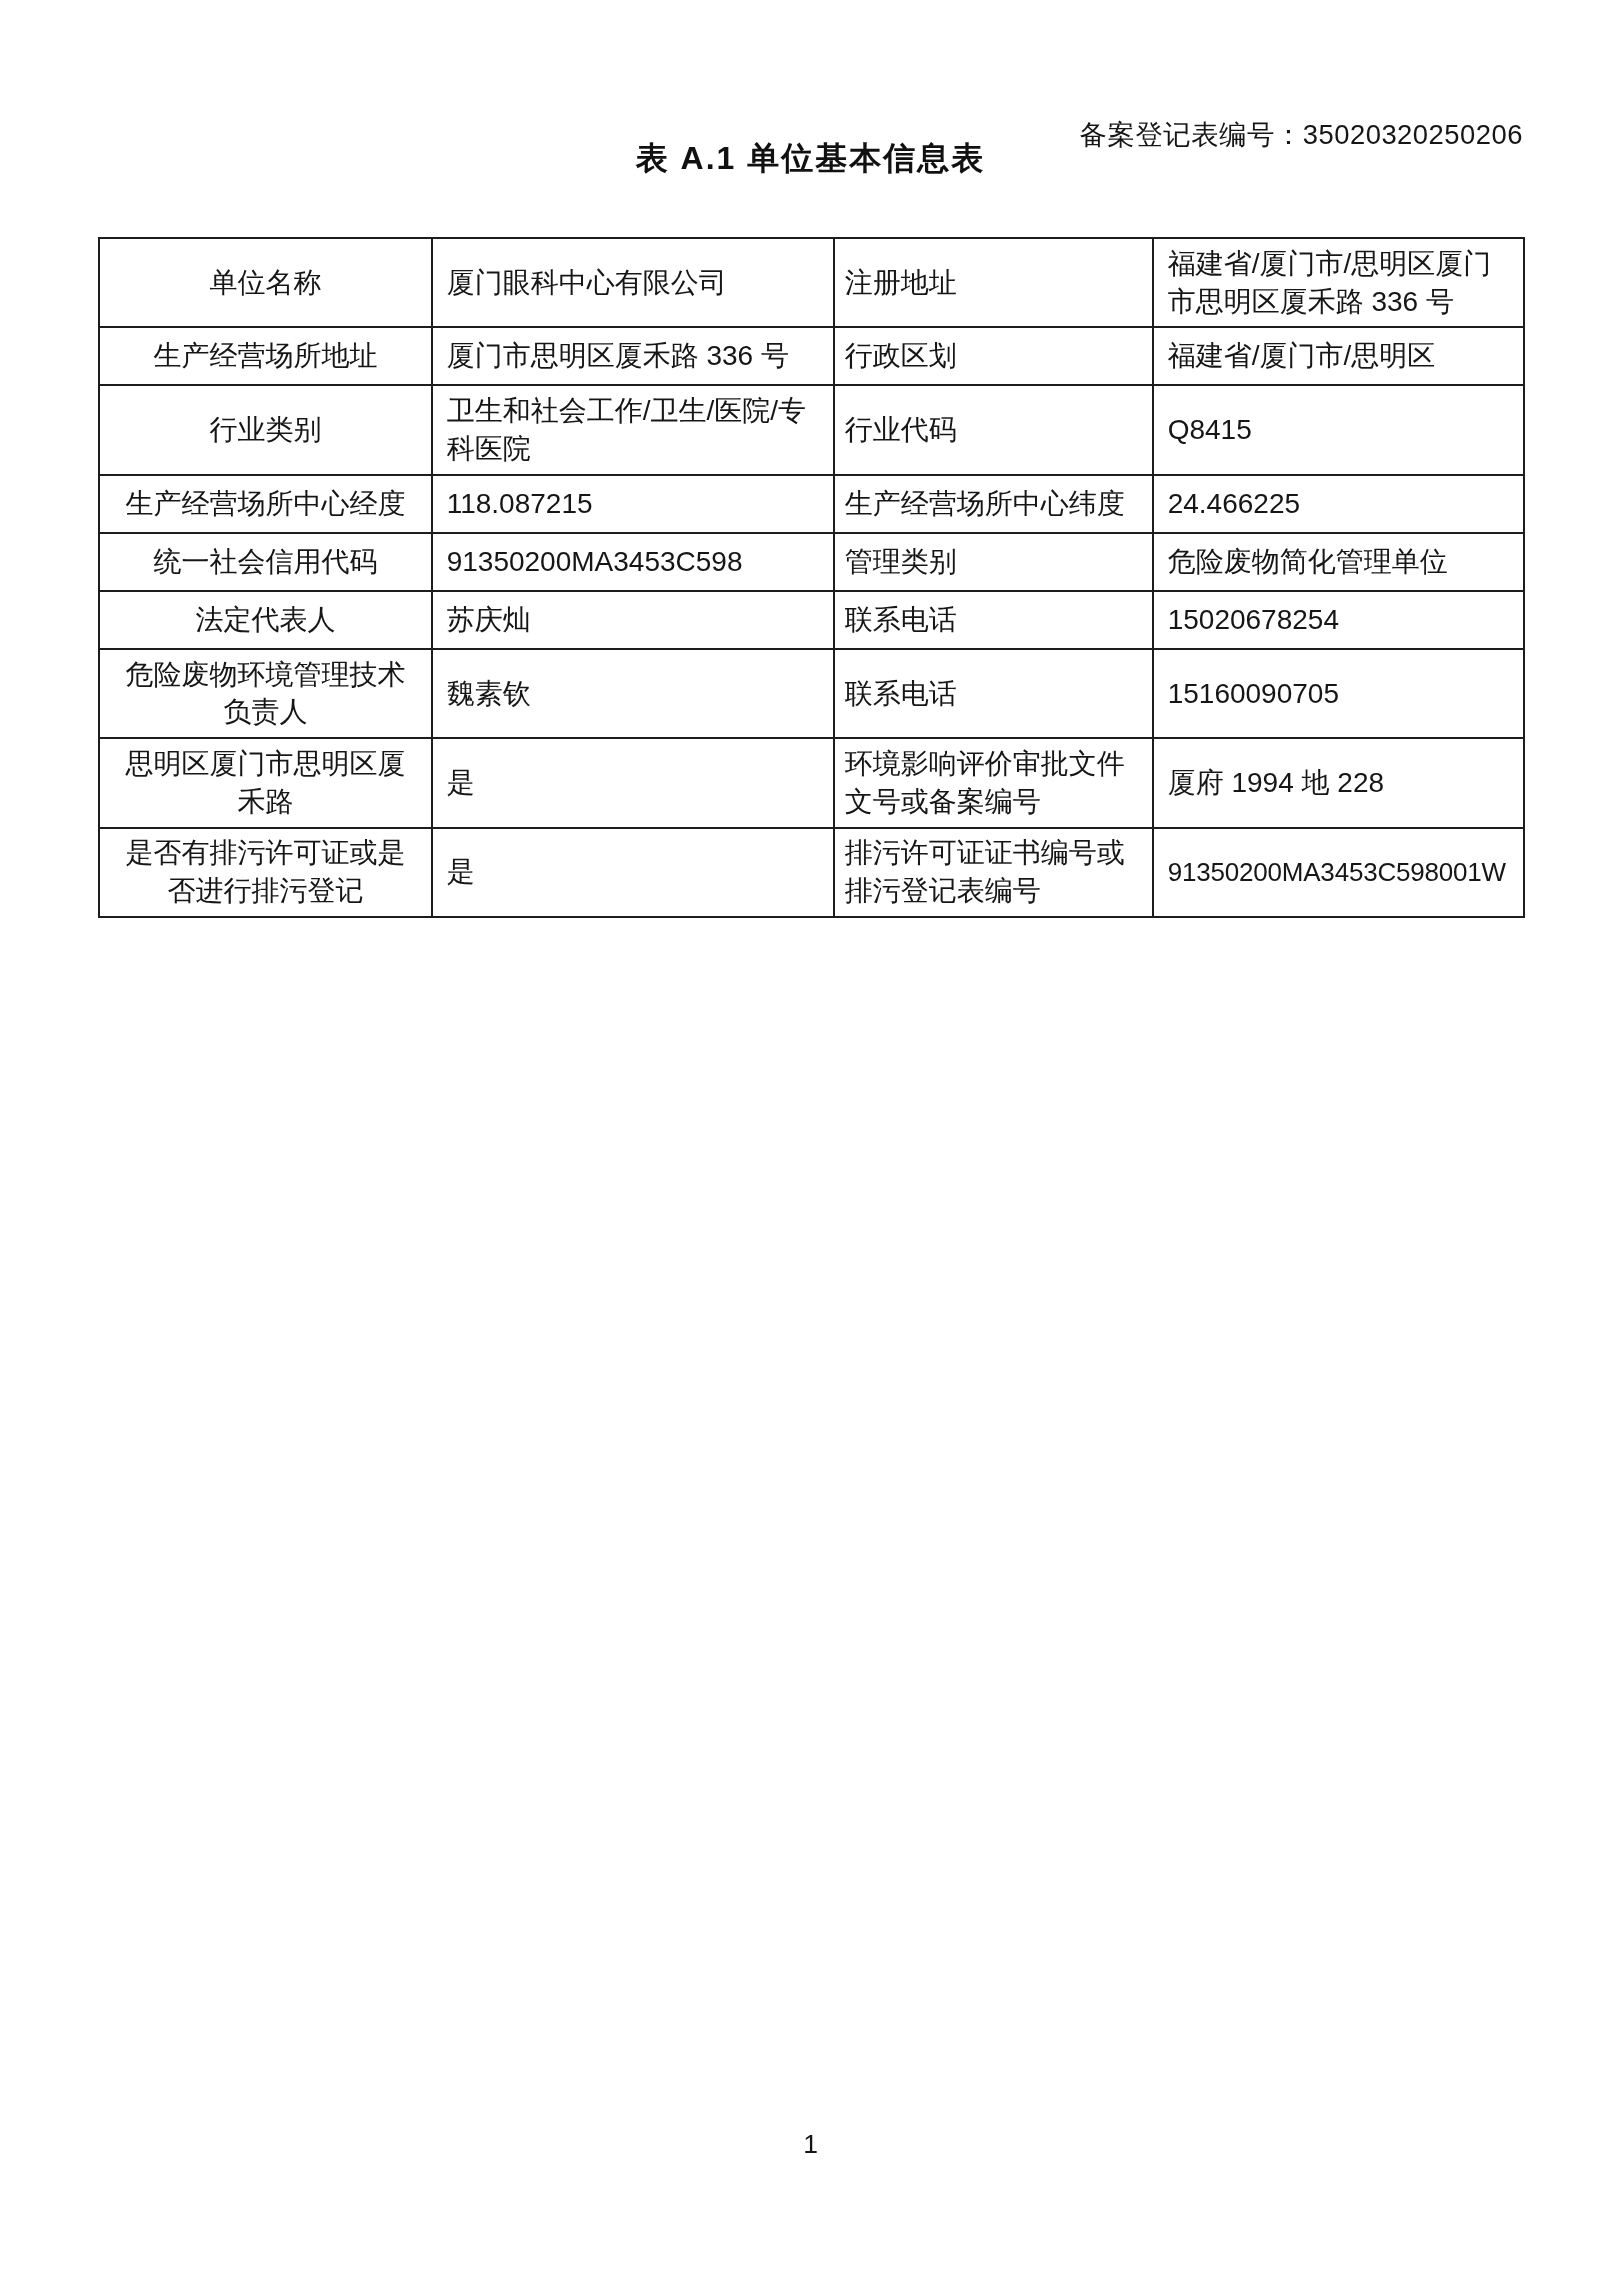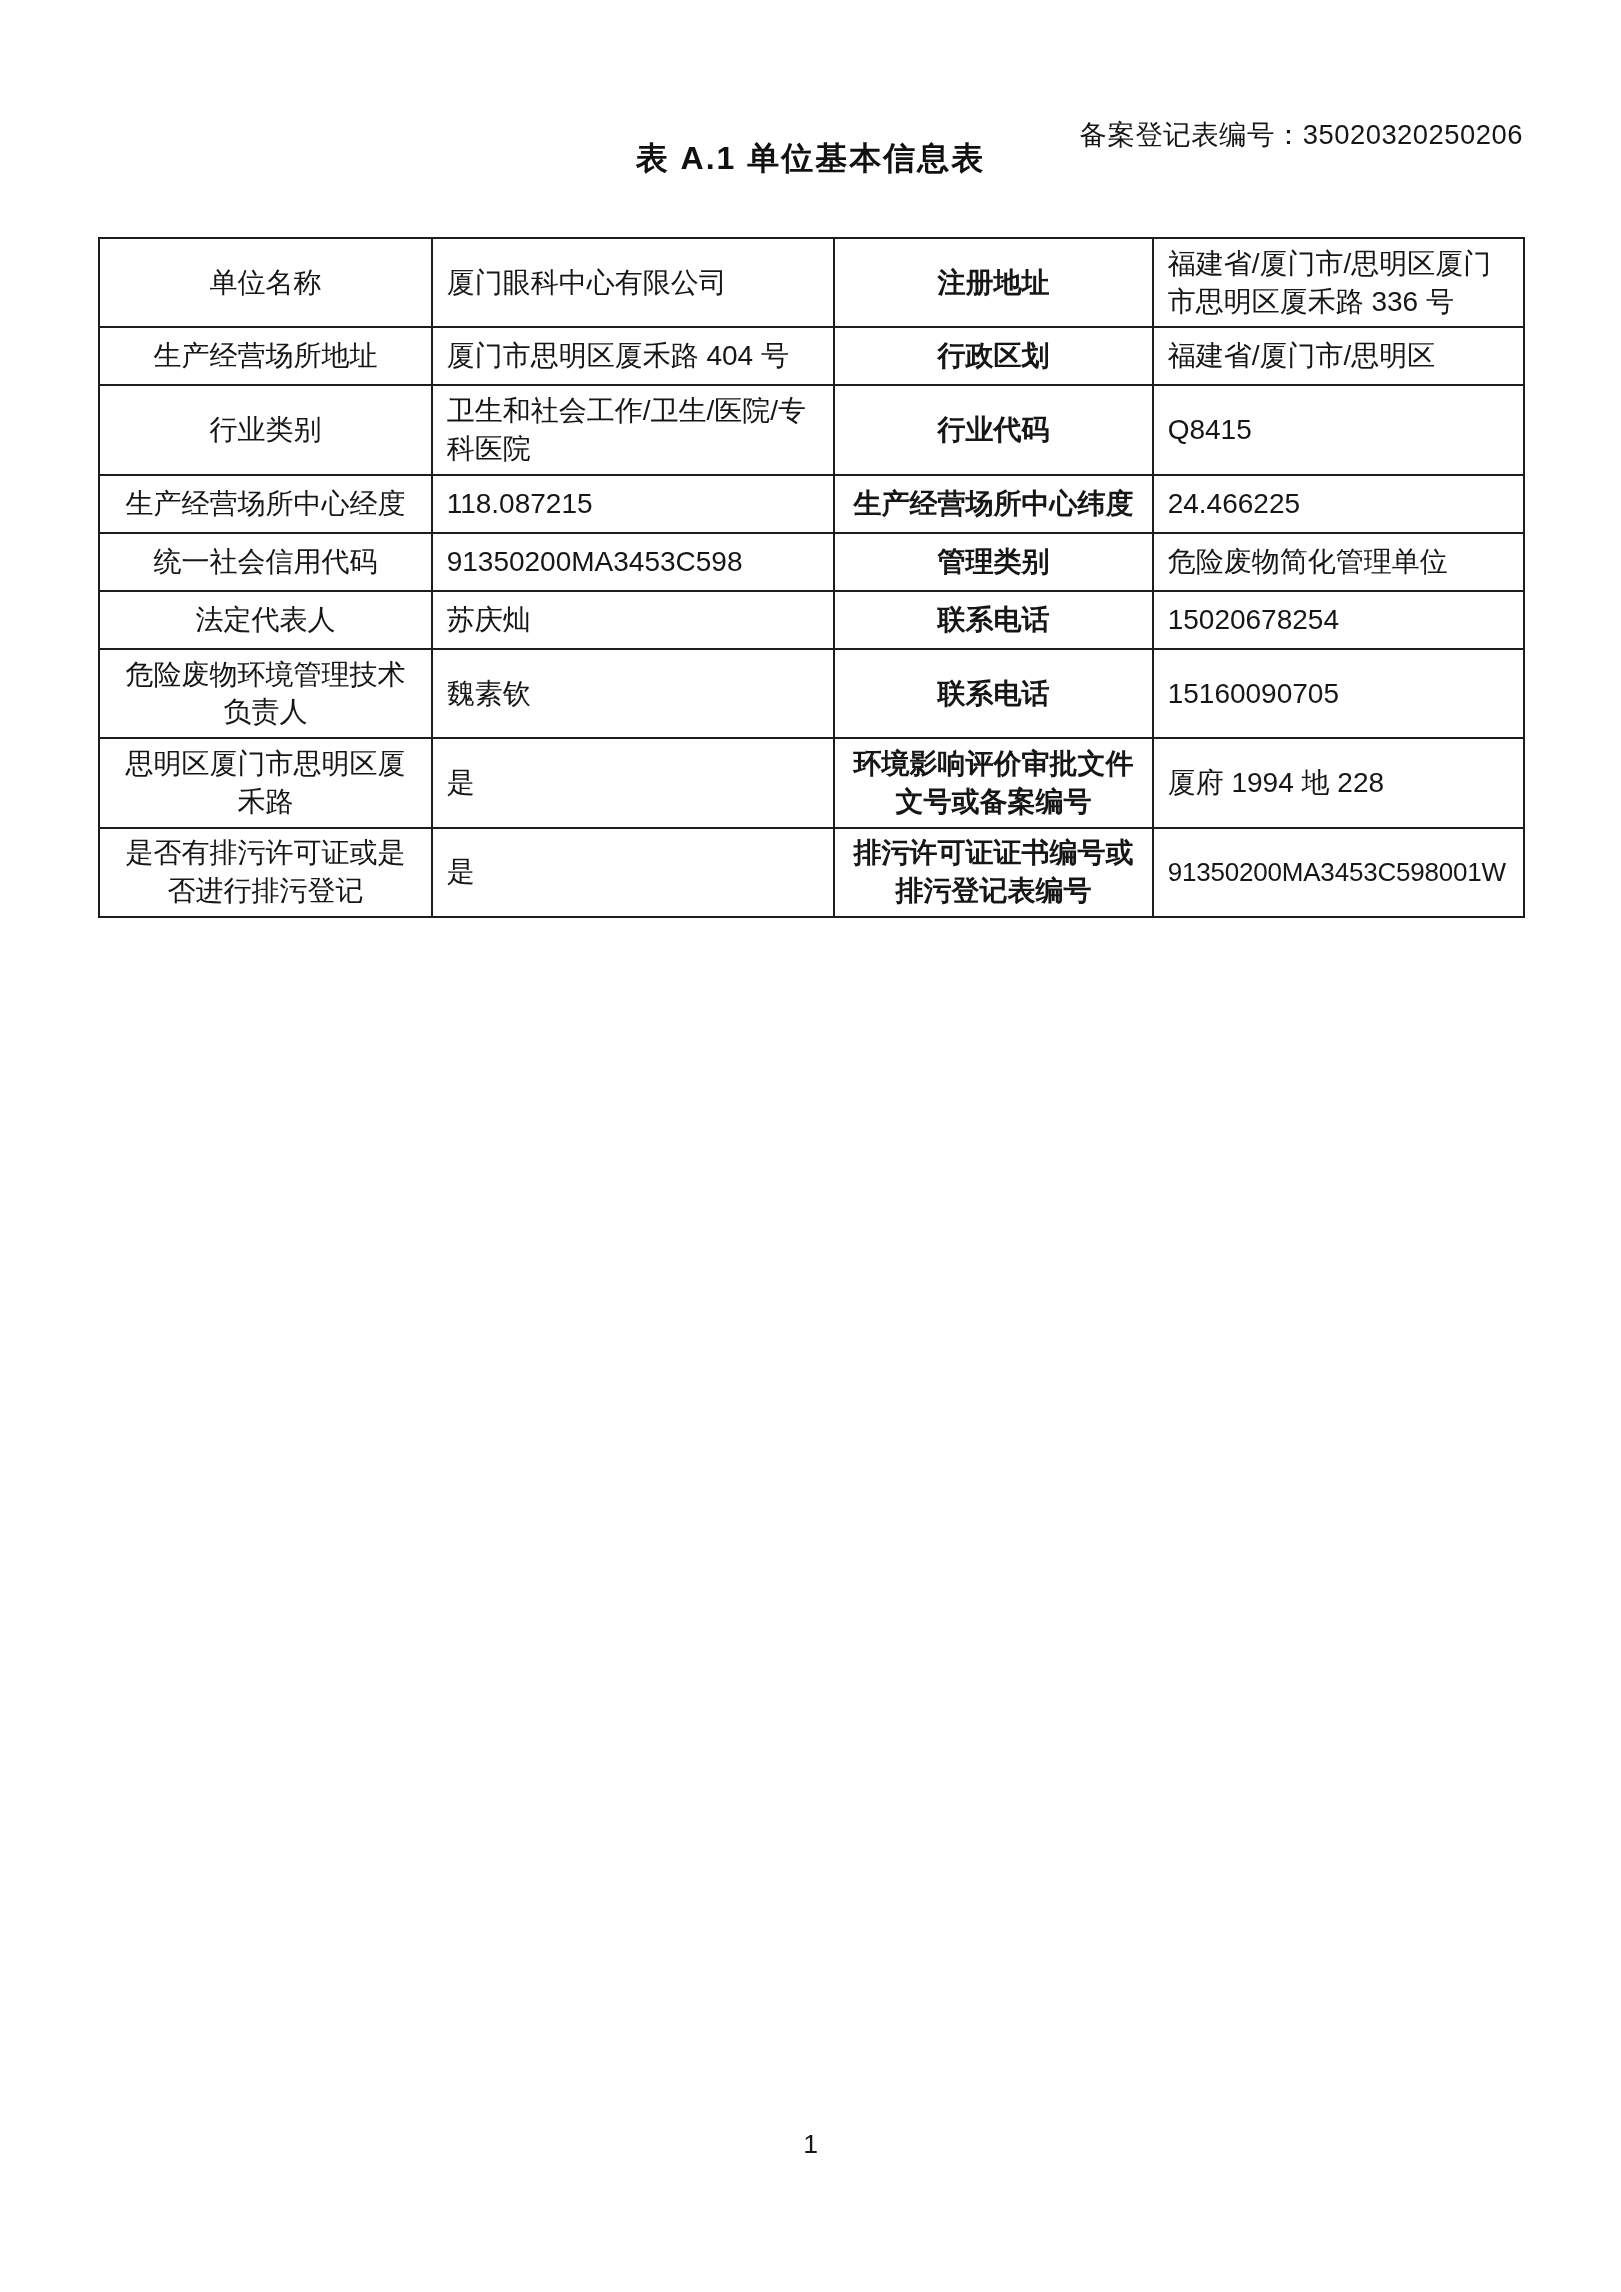--- a/index.html
+++ b/index.html
@@ -61,23 +61,21 @@
     line-height: 1.35;
     vertical-align: middle;
     color: #161616;
     word-break: break-word;
   }
   td.lbl {
     text-align: center;
     padding: 5.9px 19.6px;
   }
   td.lbl3 {
-    text-align: center;
     padding: 5.9px 9.8px;
-    font-weight: bold;
   }
   td.val {
     text-align: left;
     padding: 5.9px 9.8px 5.9px 13.7px;
   }
   td.val.long-code {
     font-size: 26px;
     letter-spacing: -0.2px;
   }
   .footer-pagenum {
@@ -108,21 +106,21 @@
     </colgroup>
     <tbody>
       <tr>
         <td class="lbl">单位名称</td>
         <td class="val">厦门眼科中心有限公司</td>
         <td class="lbl3">注册地址</td>
         <td class="val">福建省/厦门市/思明区厦门市思明区厦禾路 336 号</td>
       </tr>
       <tr>
         <td class="lbl">生产经营场所地址</td>
-        <td class="val">厦门市思明区厦禾路 404 号</td>
+        <td class="val">厦门市思明区厦禾路 336 号</td>
         <td class="lbl3">行政区划</td>
         <td class="val">福建省/厦门市/思明区</td>
       </tr>
       <tr>
         <td class="lbl">行业类别</td>
         <td class="val">卫生和社会工作/卫生/医院/专科医院</td>
         <td class="lbl3">行业代码</td>
         <td class="val">Q8415</td>
       </tr>
       <tr>

